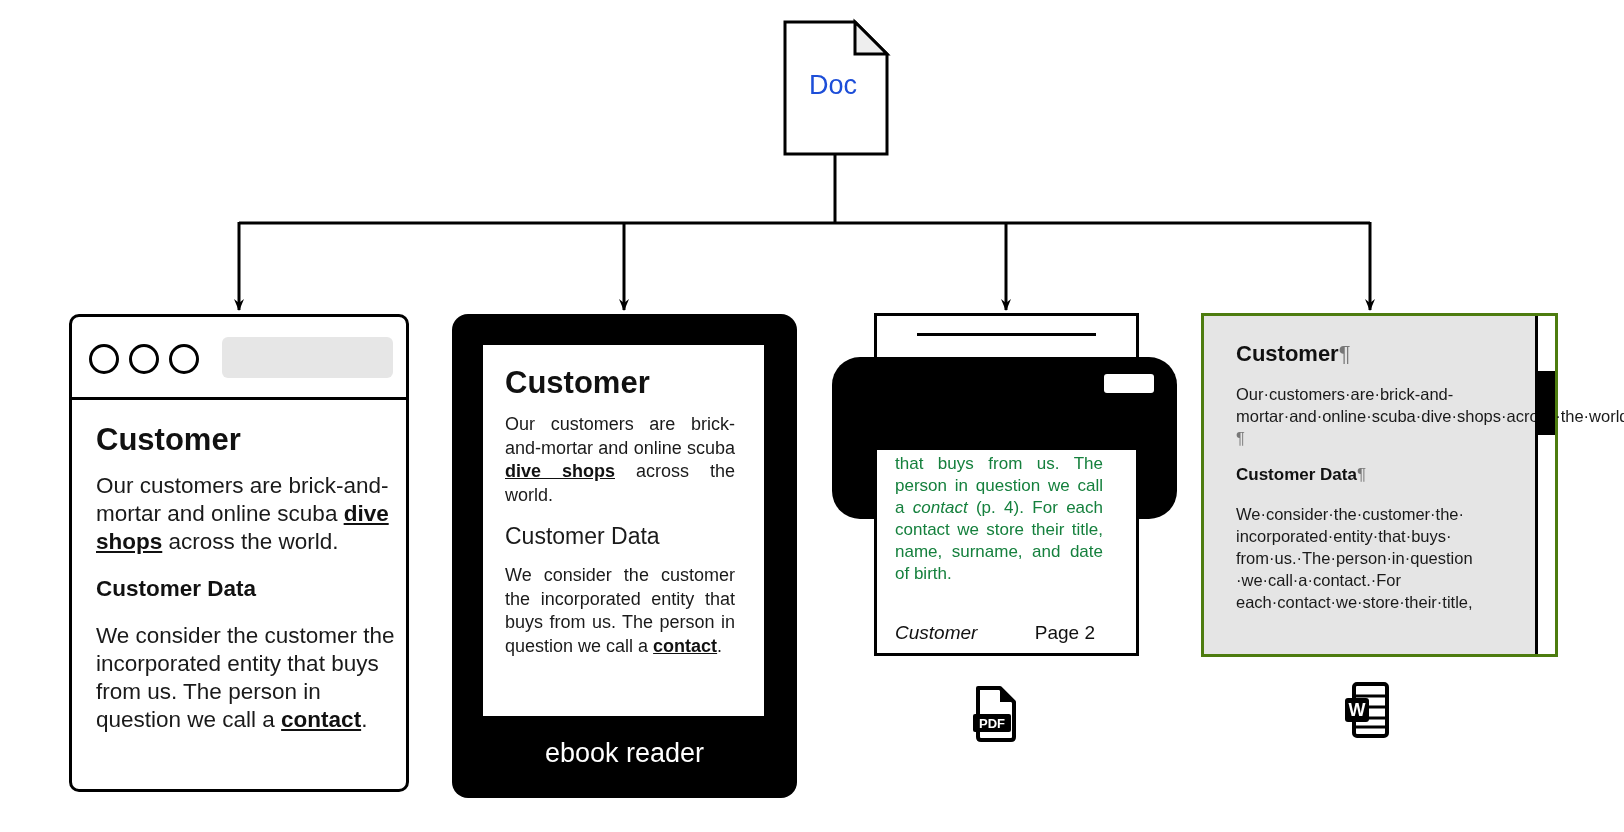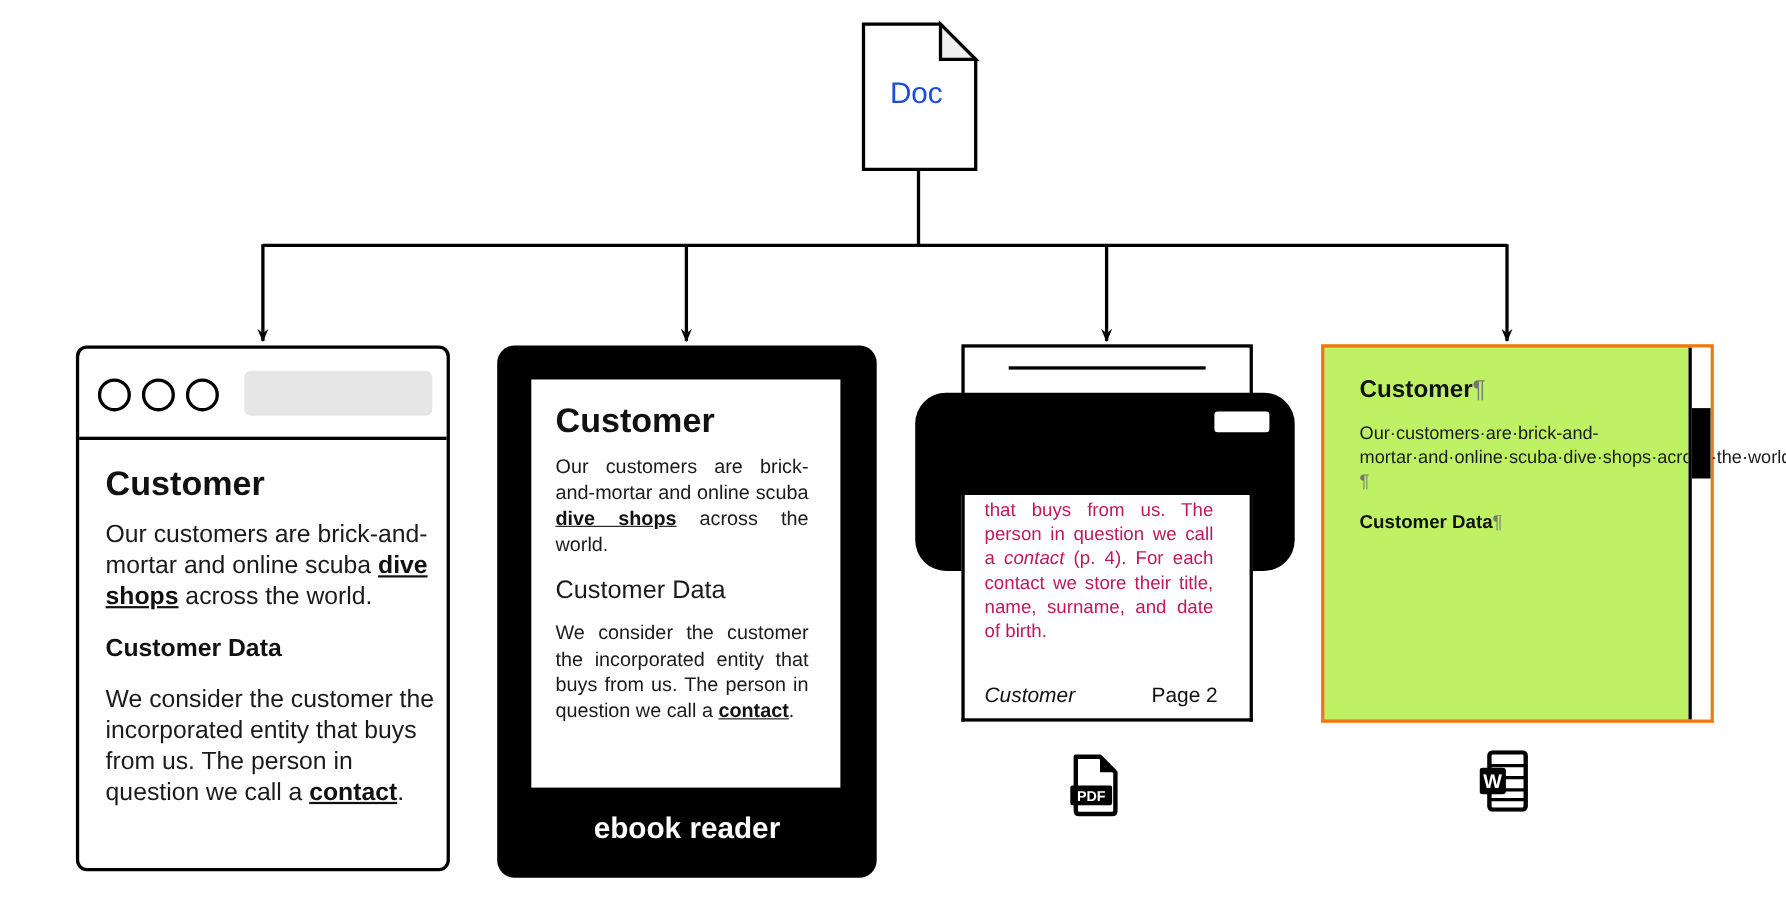--- a/index.html
+++ b/index.html
@@ -27,42 +27,42 @@
 
   
   .ebook { position: absolute; left: 452px; top: 314px; width: 345px; height: 484px;
            background: #000; border-radius: 16px; }
   .ebook .screen { position: absolute; left: 31px; top: 31px; width: 281px; height: 371px; background: #fff; }
   .ebook .content { position: absolute; left: 22px; top: 20px; width: 230px; text-align: justify; }
   .e-h1 { font-size: 31px; font-weight: bold; margin: 0 0 12px 0; }
   .e-p  { font-size: 18px; line-height: 23.5px; margin: 0 0 16px 0; color:#1a1a1a; }
   .e-h2 { font-size: 23px; font-weight: normal; margin: 0 0 14px 0; color:#1a1a1a; }
   .ebook .caption { position: absolute; left: 0; right: 0; top: 424px; text-align: center;
-                    color: #fff; font-weight: bold; font-size: 27px; }
+                    color: #fff; font-weight: normal; font-size: 27px; }
 
   
   .printer-paper-top { position: absolute; left: 874px; top: 313px; width: 265px; height: 60px;
                        border: 3px solid #000; box-sizing: border-box; background: #fff; }
   .printer-paper-top .line { position: absolute; left: 40px; top: 17px; width: 179px; height: 3px; background:#000; }
   .printer-body { position: absolute; left: 832px; top: 357px; width: 345px; height: 162px;
                   background: #000; border-radius: 28px; }
   .printer-body .slot { position: absolute; left: 272px; top: 17px; width: 50px; height: 19px;
                         background: #fff; border-radius: 3px; }
   .printed-page { position: absolute; left: 874px; top: 450px; width: 265px; height: 206px;
                   border: 3px solid #000; border-top: none; box-sizing: border-box; background: #fff; }
   .printed-page .content { position: absolute; left: 18px; top: 3px; width: 208px;
-                           font-size: 17px; line-height: 22px; text-align: justify; color:#be185d; }
+                           font-size: 17px; line-height: 22px; text-align: justify; color:#15803d; }
   .printed-page .footer { position: absolute; left: 18px; top: 172px; width: 215px; font-size: 19px; }
   .printed-page .footer .left { font-style: italic; }
-  .printed-page .footer .right { position: absolute; right: 3px; top: 0; margin-left: 36px; }
+  .printed-page .footer .right { position: absolute; right: 15px; top: 0; margin-left: 36px; }
   .pdf-icon { position: absolute; left: 972px; top: 685px; }
 
   
   .word { position: absolute; left: 1201px; top: 313px; width: 357px; height: 344px;
-          border: 3px solid #f97316; box-sizing: border-box; background: #bef264; }
+          border: 3px solid #4d7c0f; box-sizing: border-box; background: #e5e5e5; }
   .word .content { position: absolute; left: 32px; top: 25px; width: 270px; color:#1a1a1a; }
   .w-h1 { font-size: 22px; font-weight: bold; margin: 0 0 16px 0; color:#111; }
   .w-p  { font-size: 16.5px; line-height: 22px; margin: 0; }
   .w-h2 { font-size: 17px; font-weight: bold; margin: 16px 0 18px 0; color:#111; }
   .pilcrow { color: #777; font-weight: normal; }
   .word .scrollbar { position: absolute; right: 0; top: 0; width: 20px; height: 100%;
                      border-left: 3px solid #000; box-sizing: border-box; background:#fff; }
   .word .scroll-thumb { position: absolute; left: 0; right: 0; background: #000; }
   .word-icon { position: absolute; left: 1345px; top: 682px; }
 </style>
@@ -135,20 +135,27 @@
   <rect x="1" y="29" width="38" height="18" rx="2" fill="#000"></rect>
   <text x="20" y="43" text-anchor="middle" fill="#fff" font-family="Liberation Sans, sans-serif" font-weight="bold" font-size="13">PDF</text>
 </svg>
 
 <div class="word">
   <div class="content">
     <div class="w-h1"><span>Customer</span><span class="pilcrow">¶</span></div>
     <p class="w-p"><span>Our·customers·are·brick-and-mortar·and·online·scuba·dive·shops·across·the·world.</span></p>
     <p class="w-p"><span class="pilcrow">¶</span></p>
     <div class="w-h2"><span>Customer Data</span><span class="pilcrow">¶</span></div>
+    <p class="w-p">
+      <span>We·consider·the·customer·the·</span><br>
+      <span>incorporated·entity·that·buys·</span><br>
+      <span>from·us.·The·person·in·question</span><br>
+      <span>·we·call·a·contact.·For</span><br>
+      <span>each·contact·we·store·their·title,</span>
+    </p>
   </div>
   <div class="scrollbar">
     <div class="scroll-thumb" id="word-thumb" style="height: 64.22px; top: 54.756px;"></div>
   </div>
 </div>
 <svg class="word-icon" width="46" height="56" viewBox="0 0 46 56">
   <rect x="9" y="2" width="33" height="52" rx="3" fill="#fff" stroke="#000" stroke-width="4"></rect>
   <line x1="9" y1="14" x2="42" y2="14" stroke="#000" stroke-width="3"></line>
   <line x1="9" y1="25" x2="42" y2="25" stroke="#000" stroke-width="3"></line>
   <line x1="9" y1="36" x2="42" y2="36" stroke="#000" stroke-width="3"></line>

